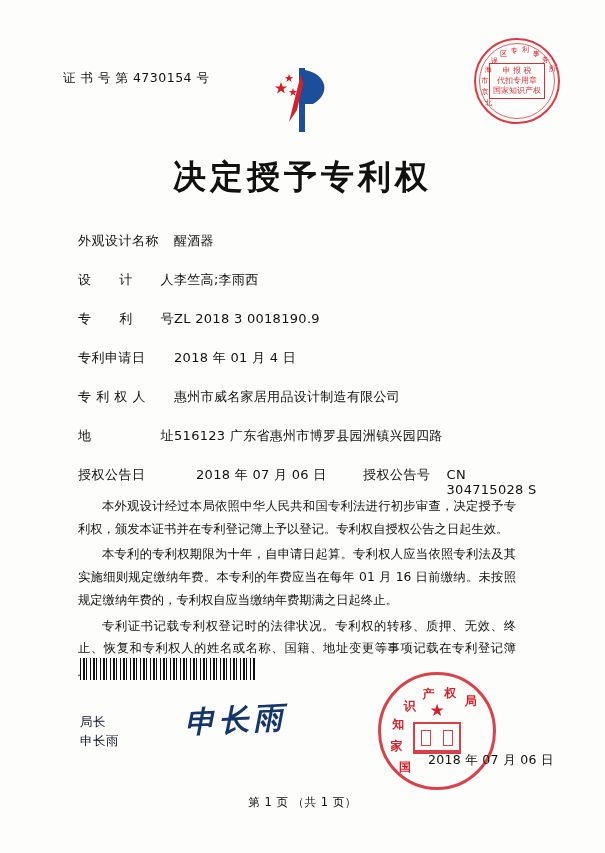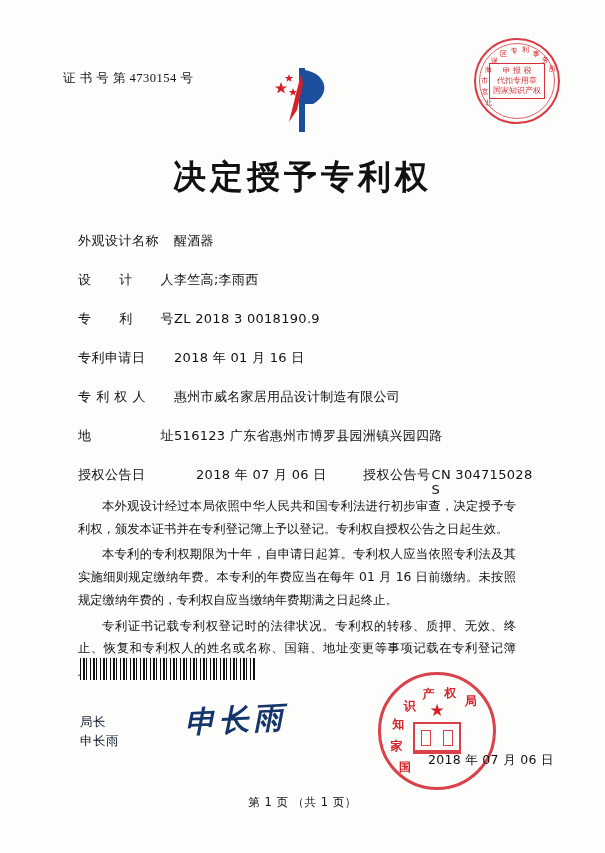--- a/index.html
+++ b/index.html
@@ -33,21 +33,20 @@
   .logo svg { display: block; }
 
   
   .cert-no {
     position: absolute;
     left: 63px;
     top: 70px;
     font-size: 12.5px;
     letter-spacing: 0.5px;
     color: #111;
-    font-family: Liberation Serif, serif;
   }
 
   
   .seal-top {
     position: absolute;
     right: 45px;
     top: 38px;
     width: 86px;
     height: 86px;
   }
@@ -146,21 +145,21 @@
     gap: 22px;
   }
   .field-row.two-col .col-b {
     display: flex;
     align-items: baseline;
     flex: 1;
   }
   .field-row.two-col .col-b .field-label {
     width: auto;
     flex: 0 0 auto;
-    margin-right: 1px;
+    margin-right: 16px;
   }
 
   
   .body-text {
     position: absolute;
     left: 78px;
     top: 495px;
     width: 450px;
     font-size: 12.3px;
     line-height: 1.85;
@@ -357,21 +356,21 @@
       <div class="field-label spread">
         <span>专</span>
         <span>利</span>
         <span>号</span>
       </div>
       <div class="field-value">ZL 2018 3 0018190.9</div>
     </div>
 
     <div class="field-row">
       <div class="field-label">专利申请日</div>
-      <div class="field-value">2018 年 01 月 16 日</div>
+      <div class="field-value">2018 年 01 月 4 日</div>
     </div>
 
     <div class="field-row">
       <div class="field-label">专 利 权 人</div>
       <div class="field-value">惠州市威名家居用品设计制造有限公司</div>
     </div>
 
     <div class="field-row">
       <div class="field-label spread">
         <span>地</span>

